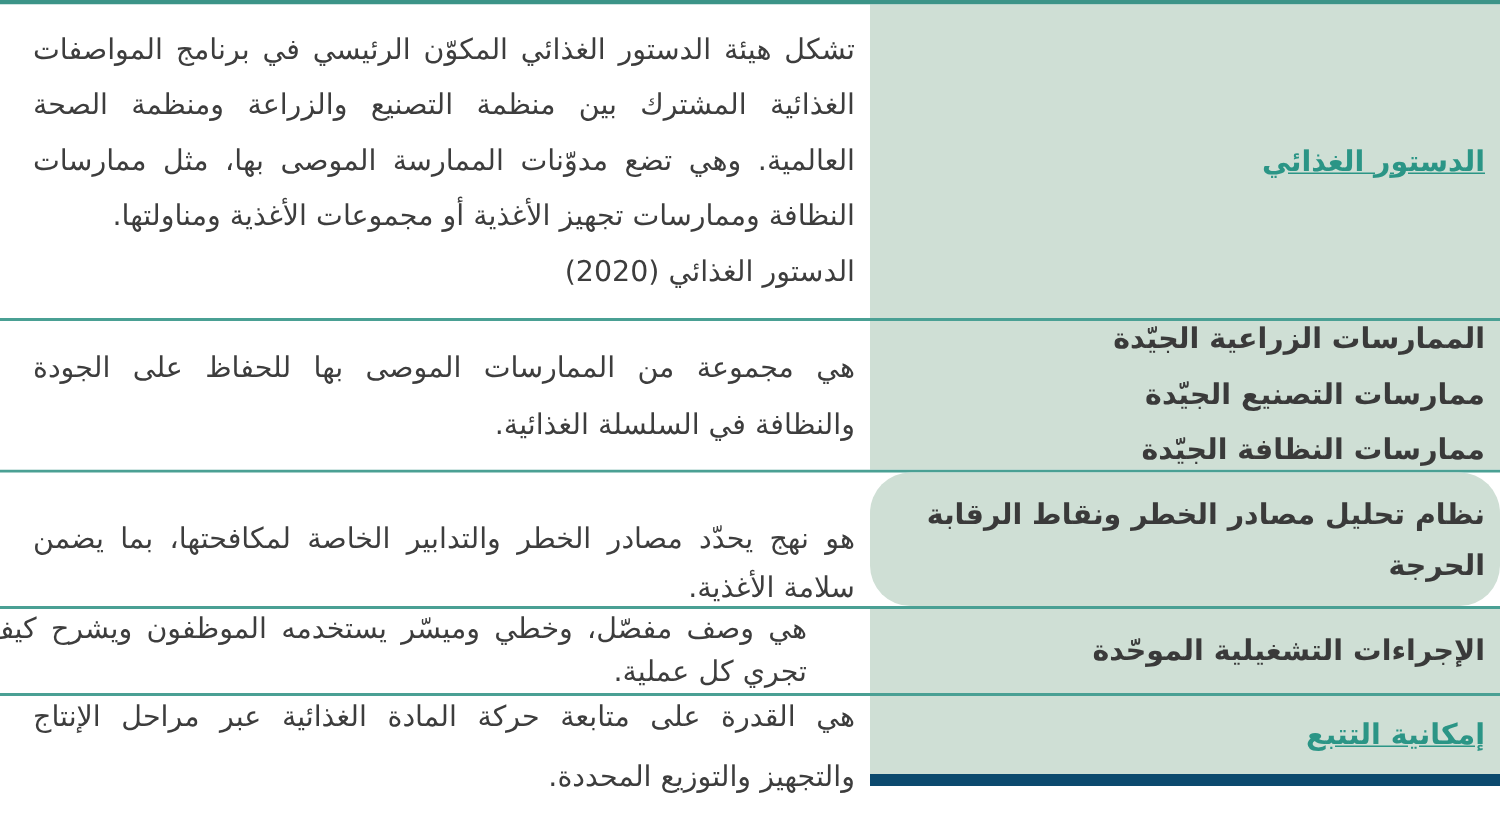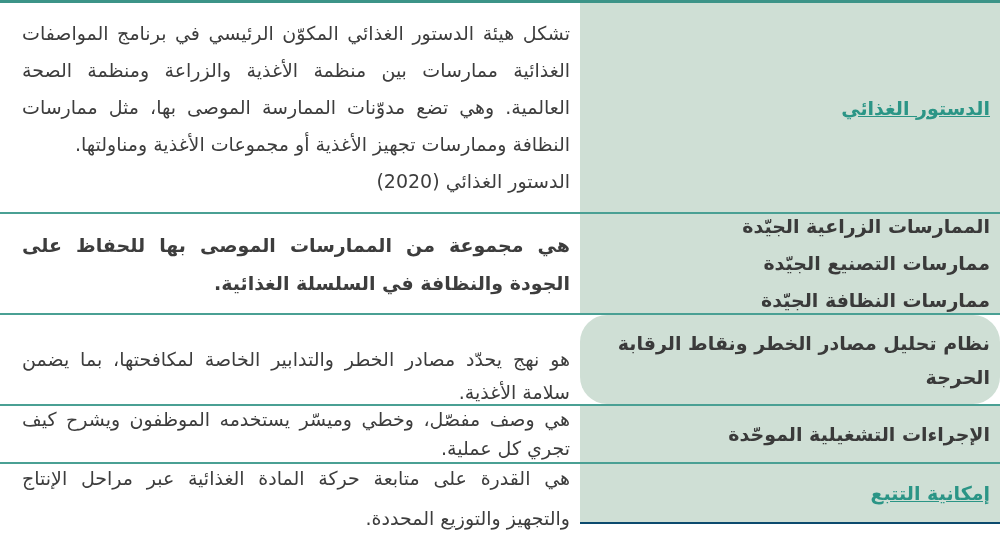--- a/index.html
+++ b/index.html
@@ -54,45 +54,45 @@
       font-size: 19px;
       color: #3d3d3d;
       text-align: justify;
       text-justify: inter-word;
     }
     .def-text { text-align: justify; }
     .def-source { text-align: right; }
     .row-1 { height: 211px; }
     .row-1 .def-cell { line-height: 37px; }
     .row-2 { height: 101px; }
-    .row-2 .def-cell { line-height: 38px; font-weight: bold; }
+    .row-2 .def-cell { line-height: 38px; }
     .row-2 .term-cell { line-height: 37px; }
     .row-3 { height: 91px; }
     .row-3 .def-cell { line-height: 33px; margin-top: 32px; }
     .row-3 .term-cell { line-height: 34px; border-radius: 27px; }
-    .row-4 { height: 58px; }
+    .row-4 { height: 58px; gap: 32px; }
     .row-4 .def-cell { line-height: 29px; }
     .row-5 { height: 67px; }
     .row-5 .def-cell { line-height: 40px; }
     .row-5 .term-cell {
       align-self: flex-start;
       height: 60px;
-      border-bottom: 2px solid #0c4a6e;
+      border-bottom: 8px solid #0c4a6e;
     }
   </style>
 </head>
 <body>
 
 <div class="page">
   <div class="top-border"></div>
 
   <div class="glossary-row row-1">
     <div class="term-cell accent">الدستور الغذائي</div>
     <div class="def-cell">
-      <div class="def-text">تشكل هيئة الدستور الغذائي المكوّن الرئيسي في برنامج المواصفات الغذائية ممارسات بين منظمة الأغذية والزراعة ومنظمة الصحة العالمية. وهي تضع مدوّنات الممارسة الموصى بها، مثل ممارسات النظافة وممارسات تجهيز الأغذية أو مجموعات الأغذية ومناولتها.</div>
+      <div class="def-text">تشكل هيئة الدستور الغذائي المكوّن الرئيسي في برنامج المواصفات الغذائية المشترك بين منظمة التصنيع والزراعة ومنظمة الصحة العالمية. وهي تضع مدوّنات الممارسة الموصى بها، مثل ممارسات النظافة وممارسات تجهيز الأغذية أو مجموعات الأغذية ومناولتها.</div>
       <div class="def-source">الدستور الغذائي (2020)</div>
     </div>
   </div>
 
   <div class="glossary-row row-2">
     <div class="term-cell">الممارسات الزراعية الجيّدة
 ممارسات التصنيع الجيّدة
 ممارسات النظافة الجيّدة</div>
     <div class="def-cell">
       <div class="def-text">هي مجموعة من الممارسات الموصى بها للحفاظ على الجودة والنظافة في السلسلة الغذائية.</div>

